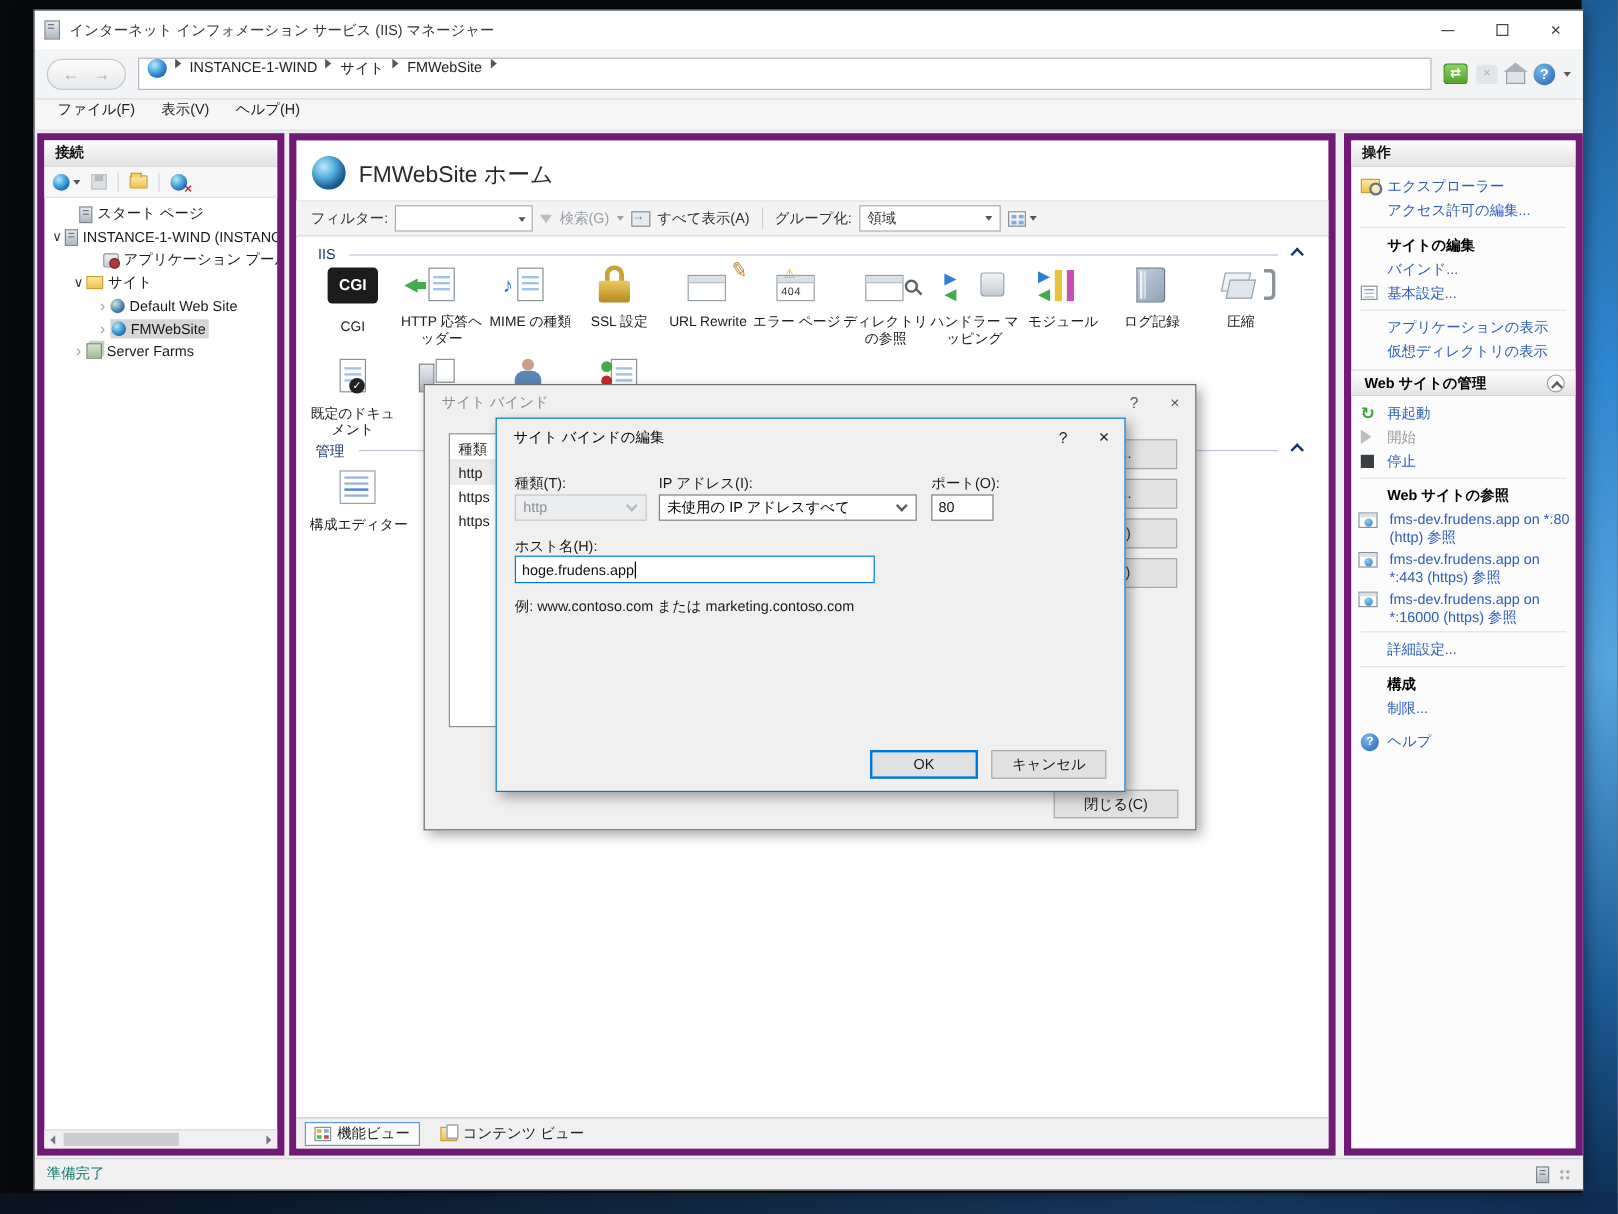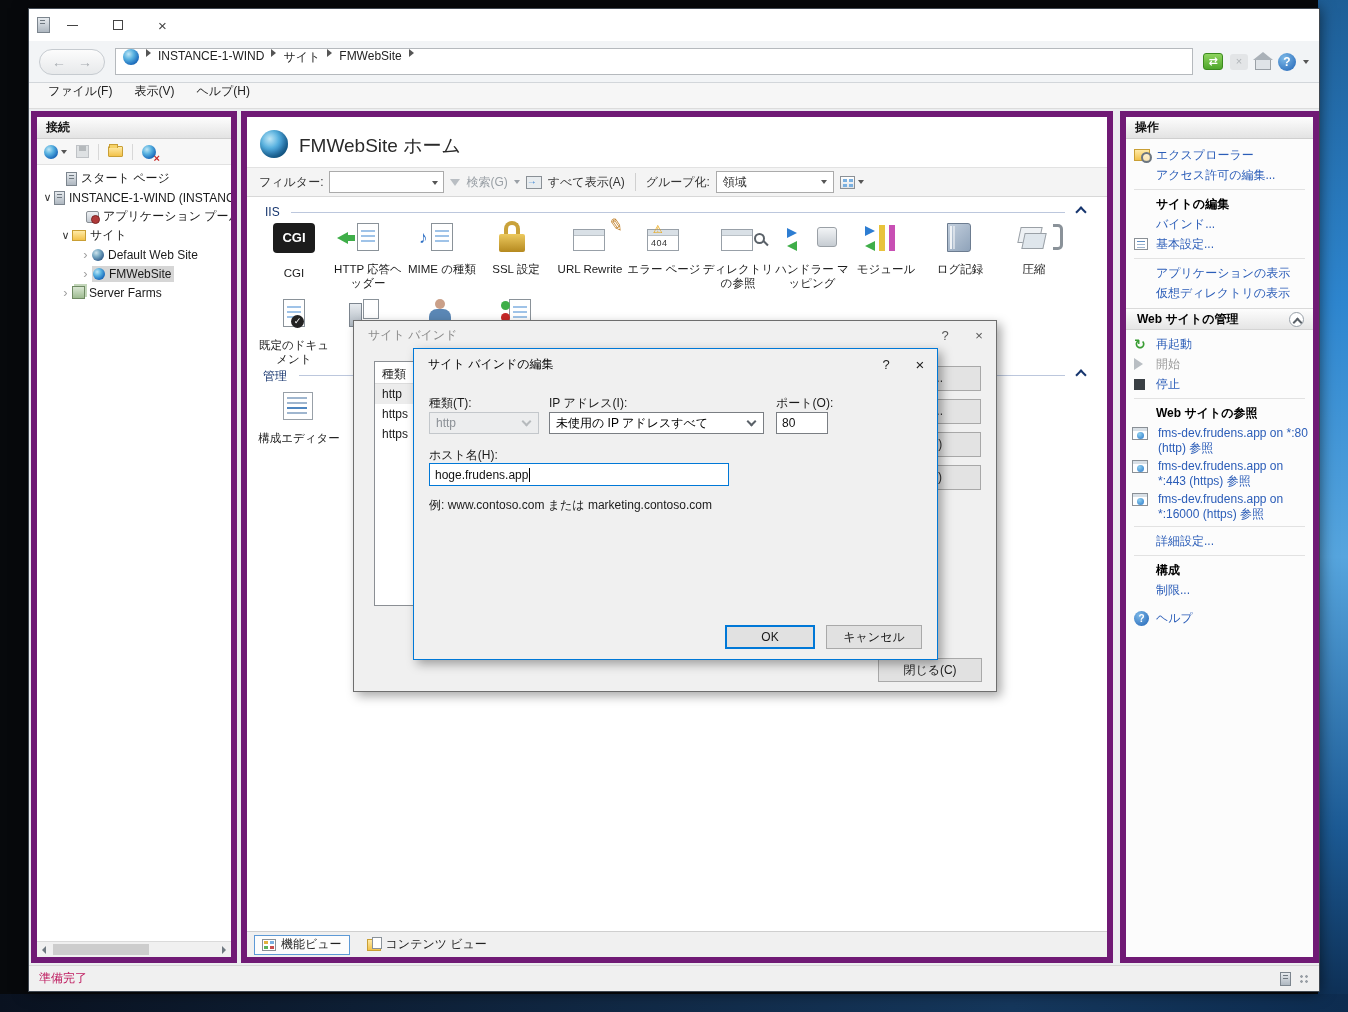--- a/index.html
+++ b/index.html
@@ -168,21 +168,21 @@
   .ic-basic::after { content:""; position:absolute; left:2px; top:2px; width:8px; height:1px; background:#5f8fc4; box-shadow:0 3px 0 #9fb6cf, 0 6px 0 #9fb6cf; }
   .ic-restart { color:#3a9e34; font-size:14px; font-weight:bold; line-height:1; }
   .ic-play { width:0; height:0; border-left:9px solid #b9bec3; border-top:6px solid transparent; border-bottom:6px solid transparent; }
   .ic-stop { width:11px; height:11px; background:#3a3f44; }
   .ic-brws { width:16px; height:13px; background:#fff; border:1px solid #8a9096; position:relative; }
   .ic-brws::before { content:""; position:absolute; left:0; top:0; width:100%; height:3px; background:#d9e0e6; }
   .ic-brws::after { content:""; position:absolute; left:4px; top:4px; width:7px; height:7px; border-radius:50%; background:radial-gradient(circle at 35% 30%,#8fd0ef,#2a77c9); }
   .ic-help2 { width:15px; height:15px; border-radius:50%; background:radial-gradient(circle at 35% 30%,#7db9e8,#1f62b5); color:#fff; font-size:10px; font-weight:bold; text-align:center; line-height:15px; }
 
   
-  .statusbar { height:26px; background:#f0f0f0; border-top:1px solid #d6d6d6; display:flex; align-items:center; padding:0 10px; font-size:12px; color:#be185d; }
+  .statusbar { height:26px; background:#f0f0f0; border-top:1px solid #d6d6d6; display:flex; align-items:center; padding:0 10px; font-size:12px; color:#0f766e; }
   .grip { margin-left:8px; width:10px; height:10px; background:radial-gradient(circle,#9aa0a6 1px,transparent 1.6px); background-size:5px 5px; }
 
   
   .dlg { position:absolute; background:#f0f0f0; font-size:12px; box-shadow:4px 4px 10px rgba(0,0,0,.35); }
   .dlg-outer { left:353px; top:320px; width:644px; height:372px; border:1px solid #6e6e6e; z-index:10; }
   .dlg-inner { left:413px; top:348px; width:525px; height:312px; border:1px solid #0078d7; z-index:20; }
   .dlg-tb { height:28px; display:flex; align-items:center; padding-left:14px; }
   .dlg-tb .t { flex:1; }
   .dlg-xbtn { width:34px; text-align:center; color:#555; font-size:13px; }
   .lb { position:absolute; left:20px; top:40px; width:560px; height:245px; background:#fff; border:1px solid #8b8f94; }
@@ -205,20 +205,21 @@
 </head>
 <body>
 
 <div class="desktop-strip"></div>
 <div class="desktop-bottom"></div>
 
 <div class="win">
 
   <div class="titlebar">
     <span class="ti-server" style="width:13px;height:16px;"></span>
+    <span class="tb-title">インターネット インフォメーション サービス (IIS) マネージャー</span>
     <div class="tb-btn">
         <span class="g-min"></span>
       </div>
     <div class="tb-btn">
         <span class="g-max"></span>
       </div>
     <div class="tb-btn">
         <span class="g-close">×</span>
       </div>
   </div>

